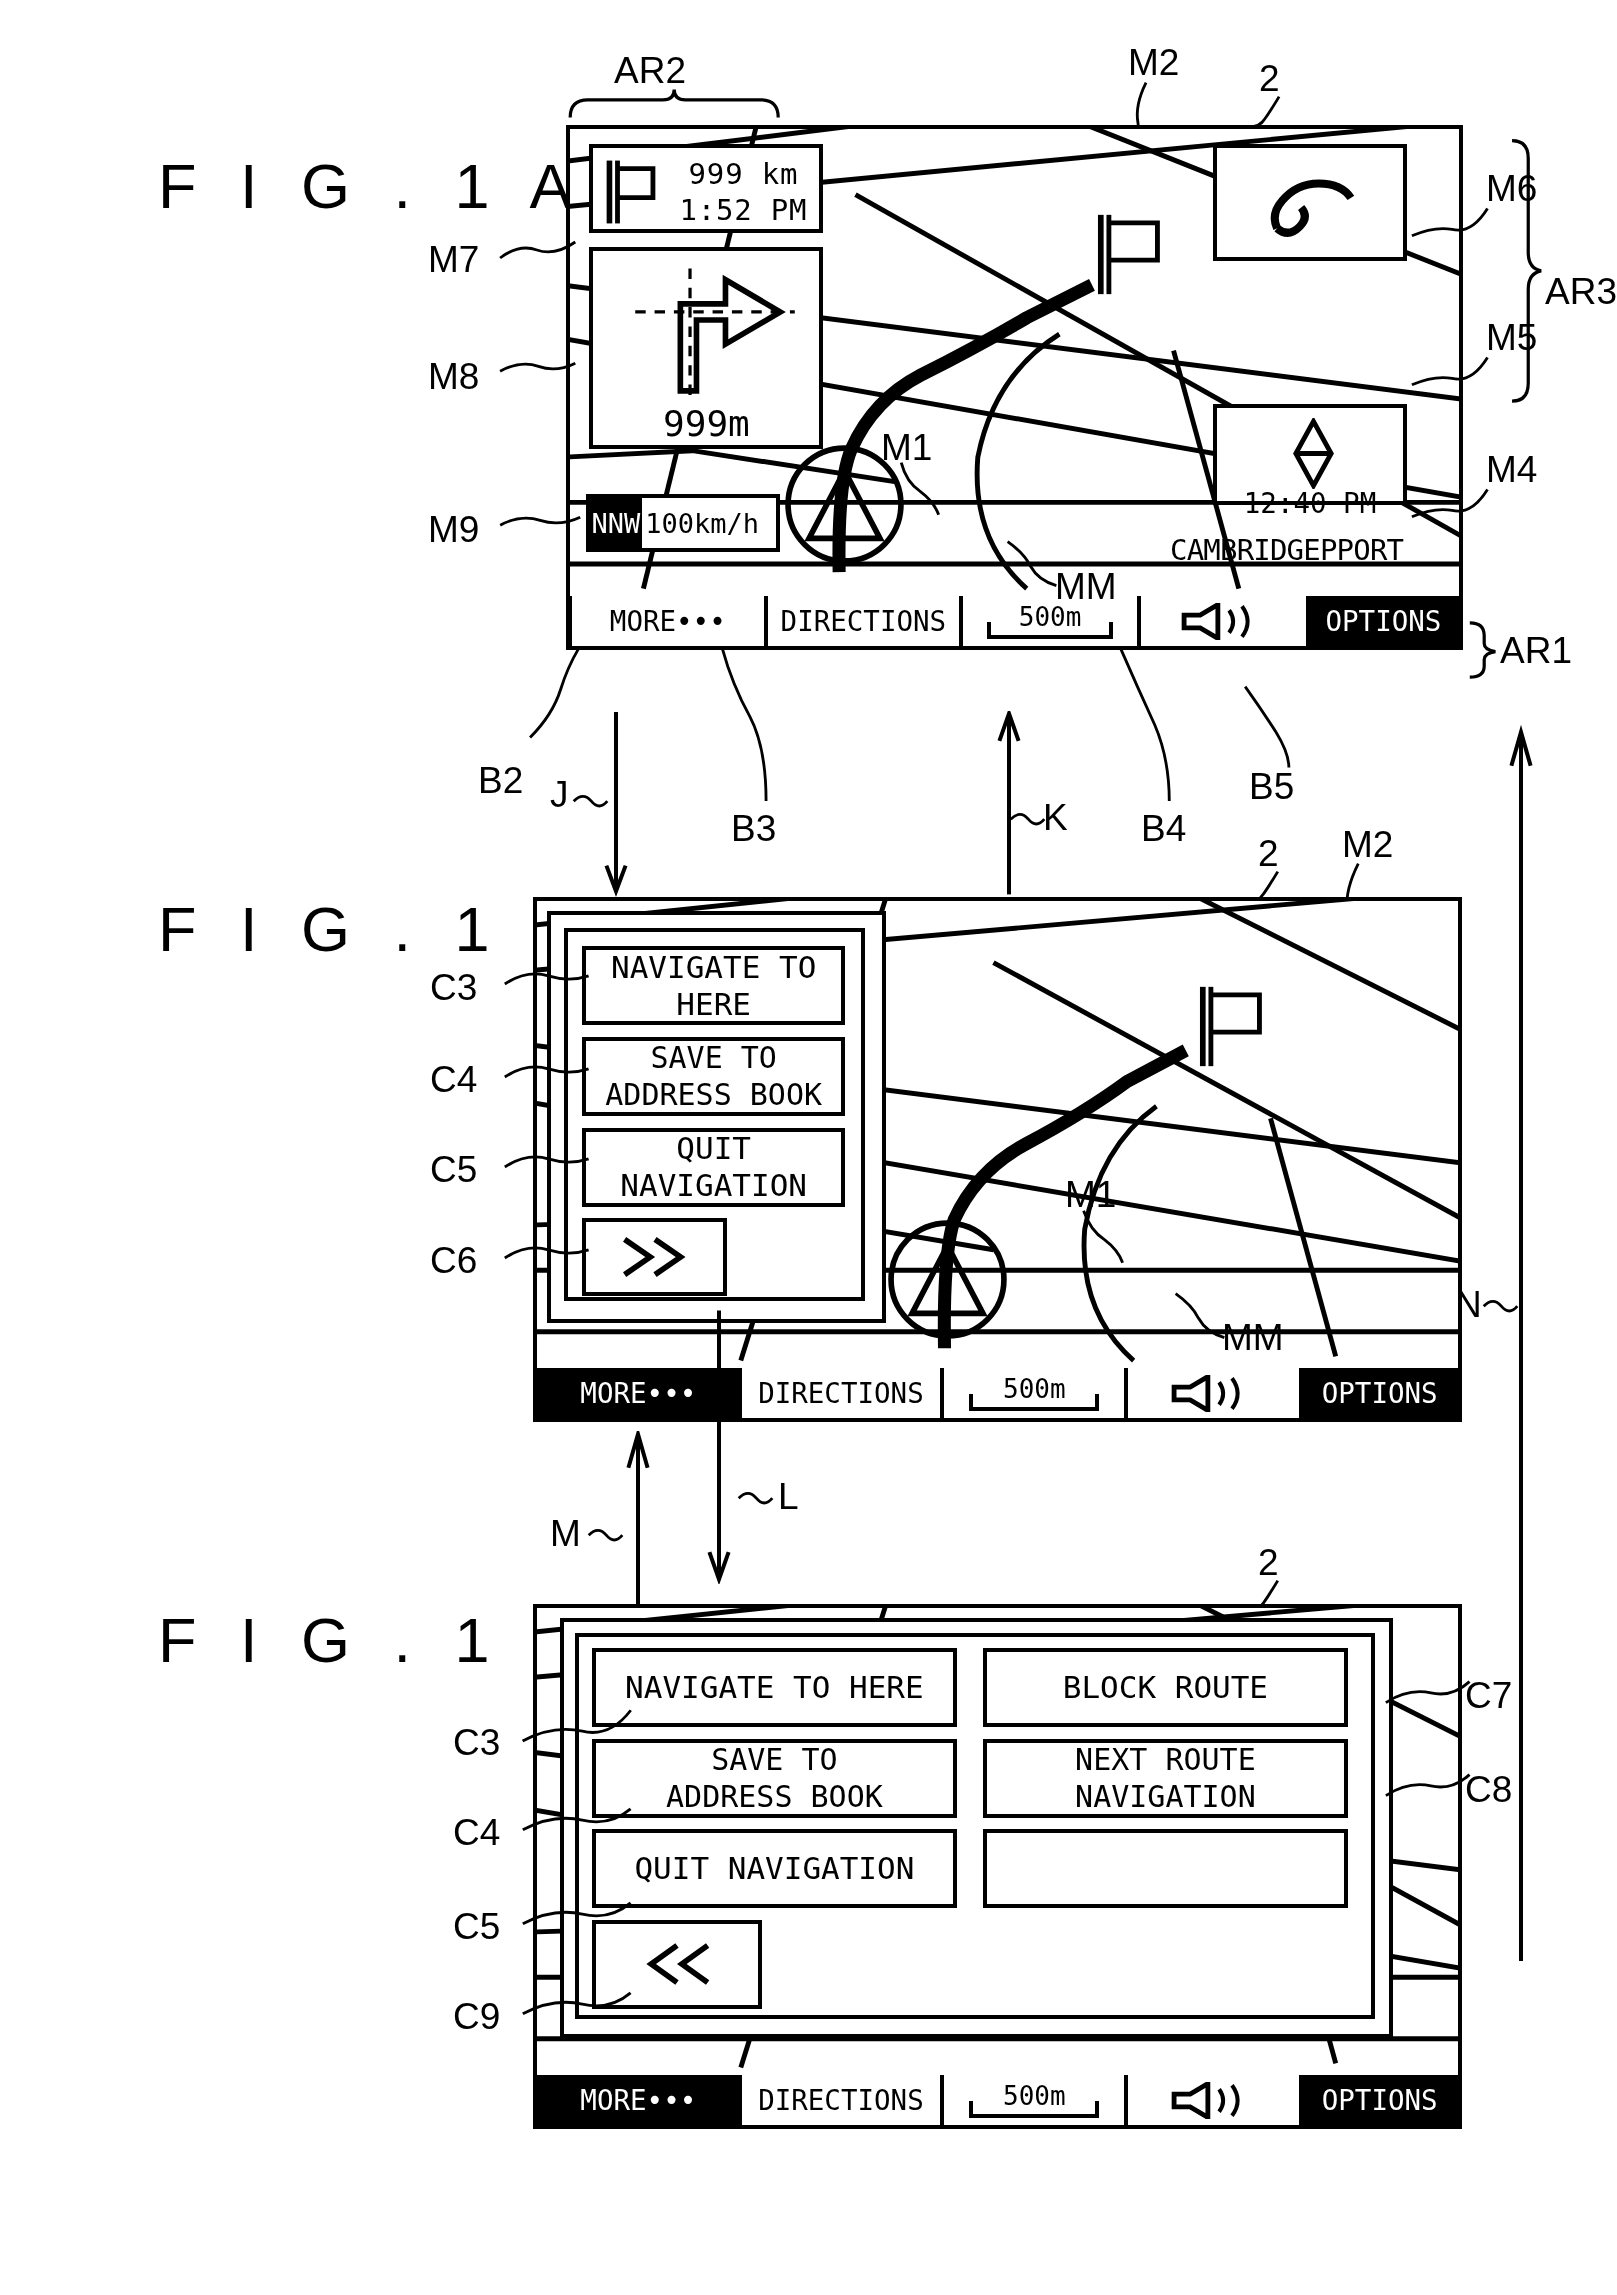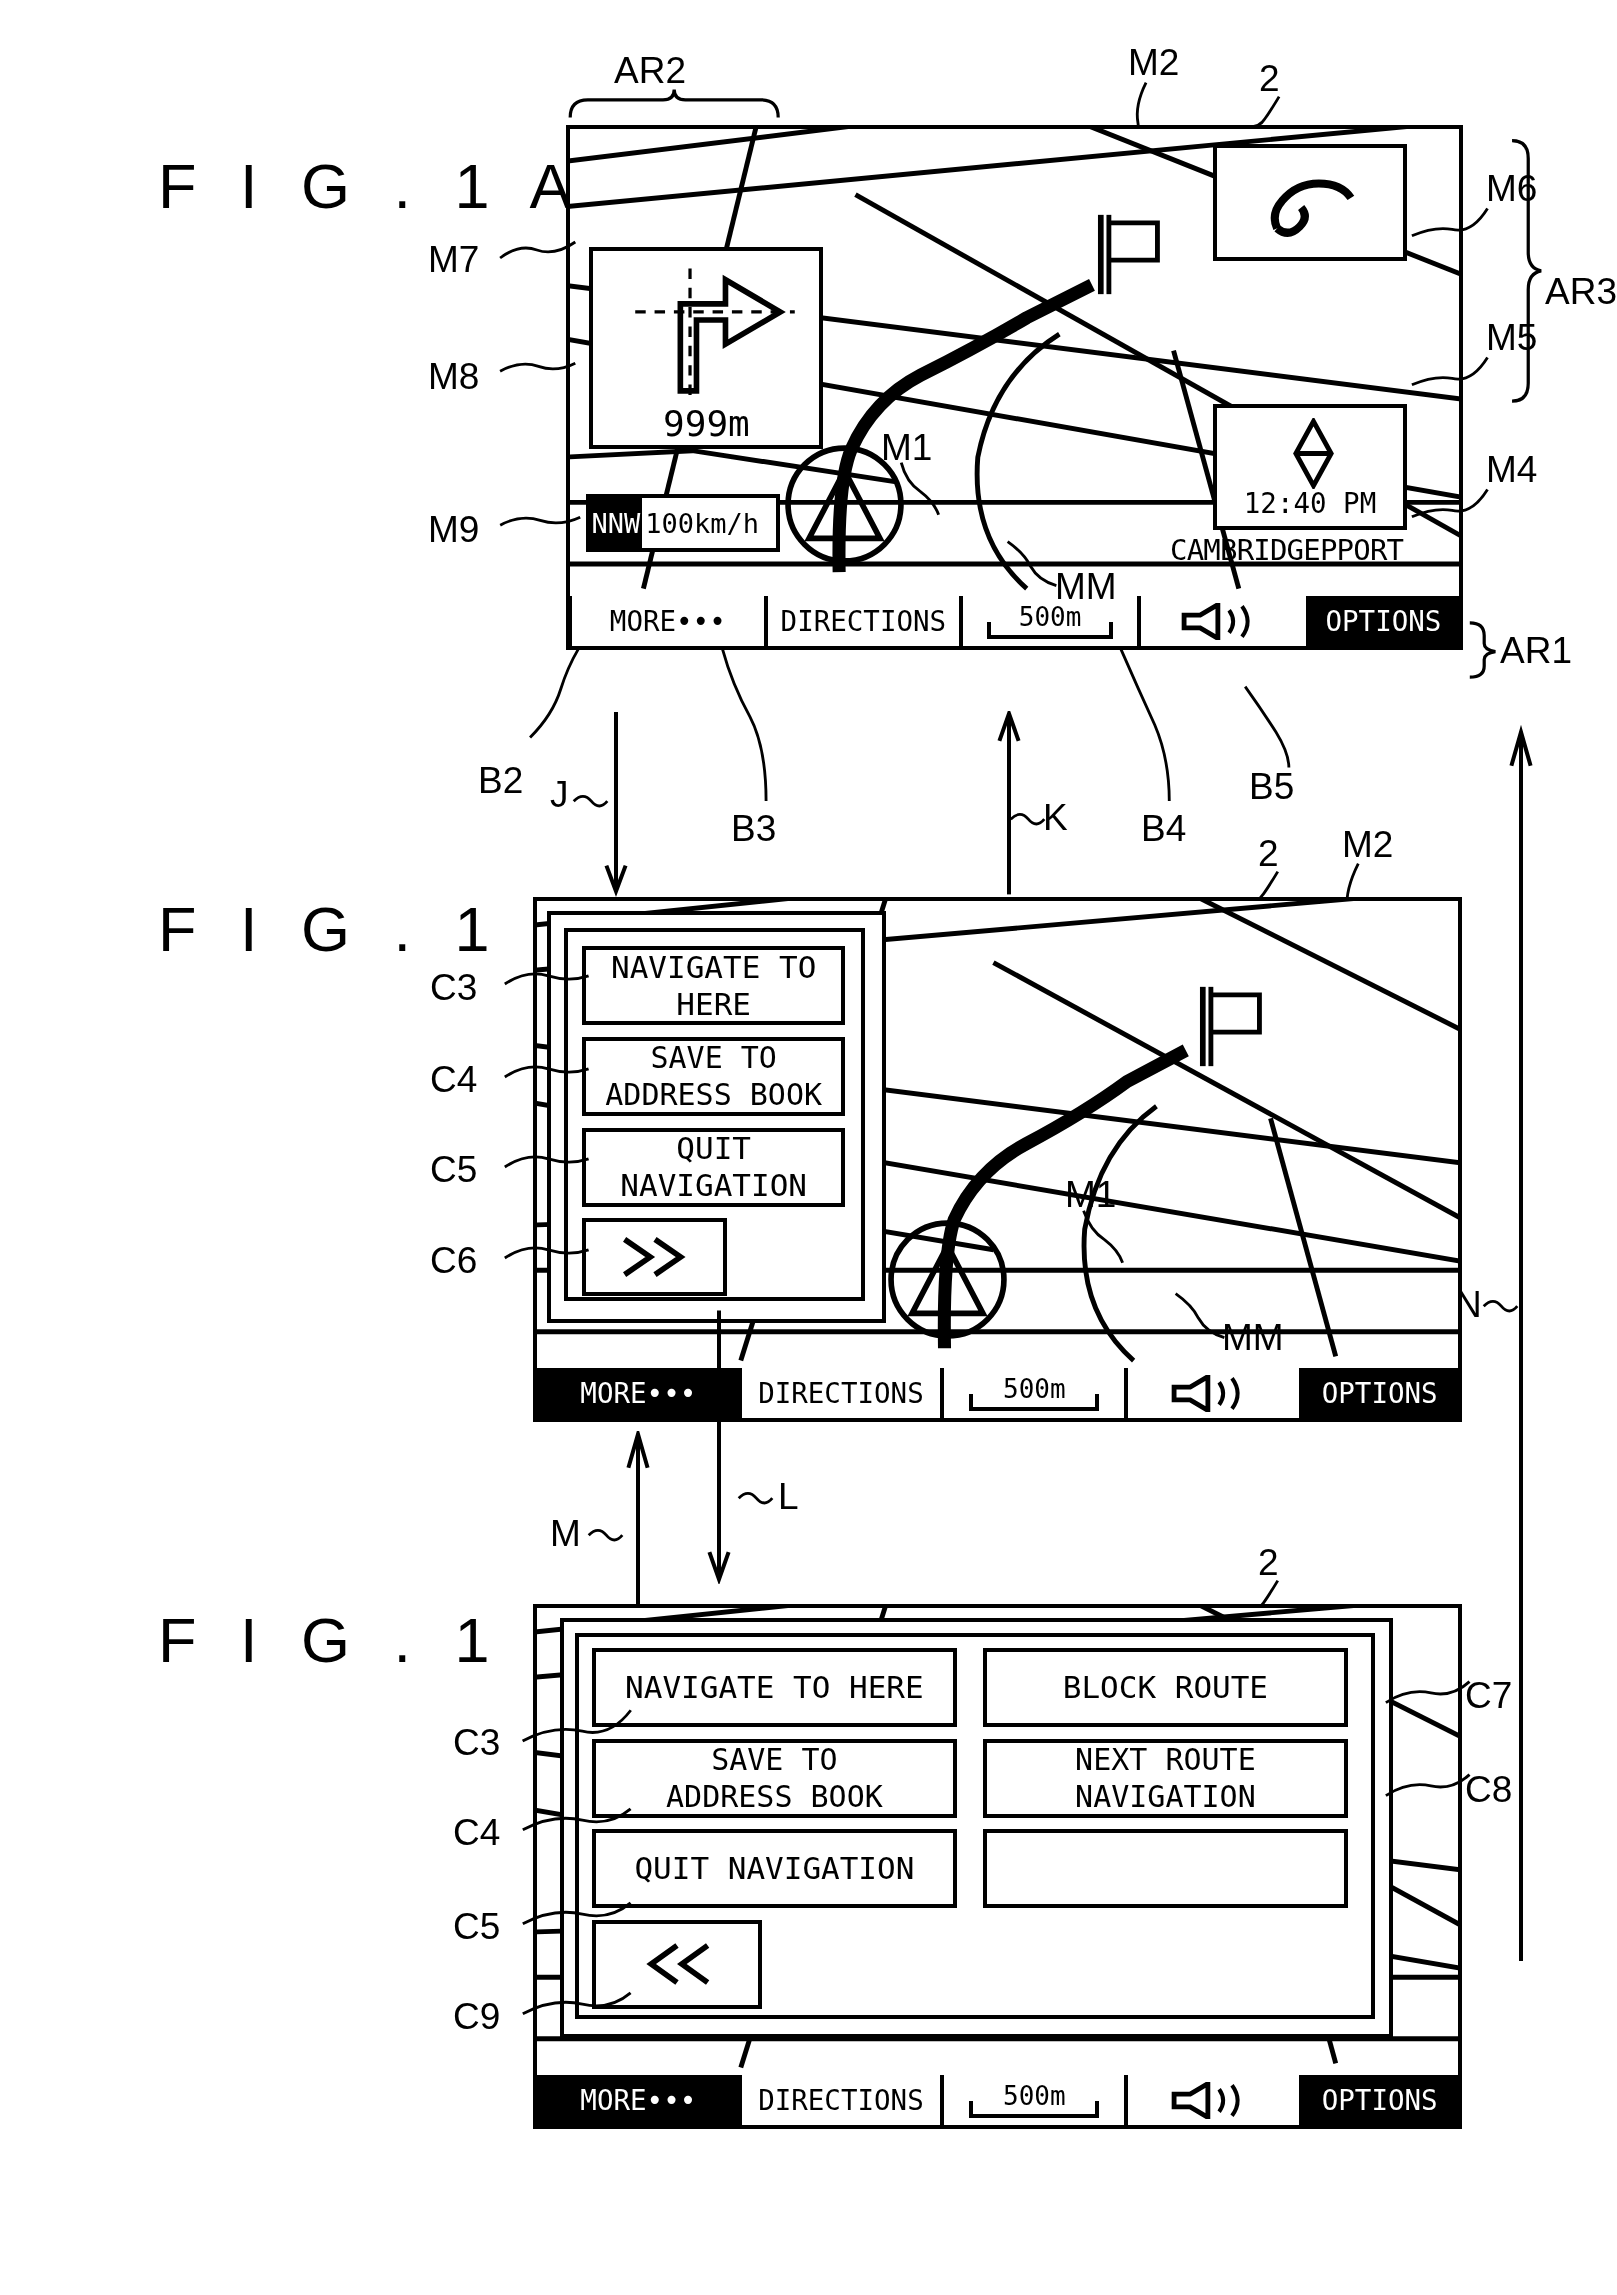--- a/index.html
+++ b/index.html
@@ -109,20 +109,29 @@
     <path class="ln" stroke-width="7" d="M12 6 L12 104"></path>
     <path class="ln" stroke-width="6" d="M22 6 L22 104"></path>
     <path class="ln" stroke-width="6" d="M22 16 L82 16 L82 62 L22 62"></path>
   </svg>
 
   <svg class="abs" style="left:210px;top:311px;" width="129" height="129" viewBox="0 0 160 160">
     <circle class="ln" stroke-width="7" cx="80" cy="80" r="70"></circle>
     <path class="ln" stroke-width="7" d="M80 38 L124 122 L36 122 Z"></path>
   </svg>
 
+  <div class="box" style="left:19.4px;top:14.5px;width:234px;height:89px;">
+    <svg class="abs" style="left:9.7px;top:9.7px;" width="58" height="70" viewBox="0 0 72 86">
+      <path class="ln" stroke-width="7" d="M8 4 L8 82"></path>
+      <path class="ln" stroke-width="6" d="M18 4 L18 82"></path>
+      <path class="ln" stroke-width="6" d="M18 14 L62 14 L62 50 L18 50"></path>
+    </svg>
+    <div class="abs etaNum" style="left:73px;top:8px;width:154px;">999 km</div>
+    <div class="abs etaNum" style="left:73px;top:44px;width:154px;">1:52 PM</div>
+  </div>
 
   <div class="box" style="left:19.4px;top:118px;width:234px;height:202px;">
     <svg class="abs" style="left:37px;top:11.3px;" width="170" height="141" viewBox="0 0 210 175">
 
       <g class="ln" stroke-width="4" stroke-dasharray="13 11">
         <path d="M74 8 L74 168"></path>
         <path d="M6 62 L204 62"></path>
       </g>
 
       <path class="ln" stroke-width="7" d="M62 160 L62 52 L118 52 L118 22 L186 62 L118 102 L118 72 L82 72 L82 160 Z"></path>
@@ -136,21 +145,21 @@
   </div>
 
   <div class="box" style="left:643px;top:14.5px;width:194px;height:117px;">
     <svg class="abs" style="left:50px;top:29px;" width="94" height="61" viewBox="0 0 116 76">
       <path class="ln" stroke-width="10" d="M12 64 Q4 46 18 30 Q36 8 64 8 Q92 8 104 26"></path>
       <path class="ln" stroke-width="10" d="M12 64 Q26 76 40 62 Q52 50 42 38"></path>
     </svg>
   </div>
 
 
-  <div class="box" style="left:643px;top:275px;width:194px;height:126px;">
+  <div class="box" style="left:643px;top:275px;width:194px;height:101px;">
     <svg class="abs" style="left:74px;top:9.7px;" width="45" height="71" viewBox="0 0 56 88">
       <path class="ln" stroke-width="6" d="M28 4 L50 44 L28 84 L6 44 Z"></path>
       <path class="ln" stroke-width="6" d="M6 44 L50 44"></path>
     </svg>
     <div class="abs etatime" style="left:0;top:79px;width:100%;">12:40 PM</div>
   </div>
 
   <div class="cityname" style="left:600px;top:404px;">CAMBRIDGEPPORT</div>
 
   <div class="toolbar">

